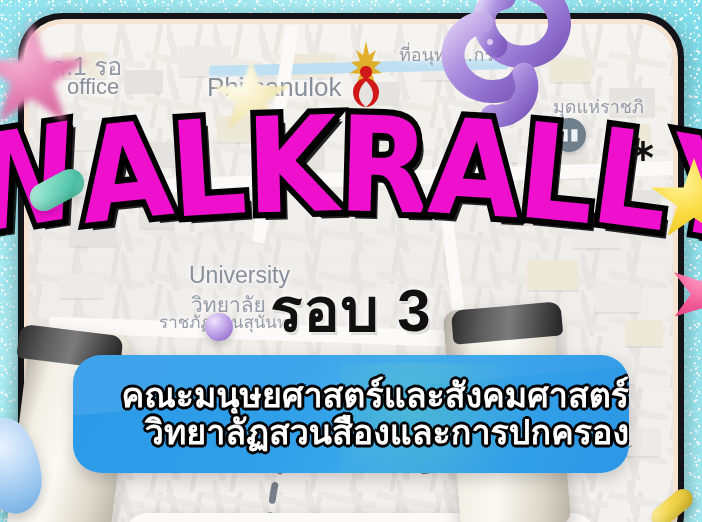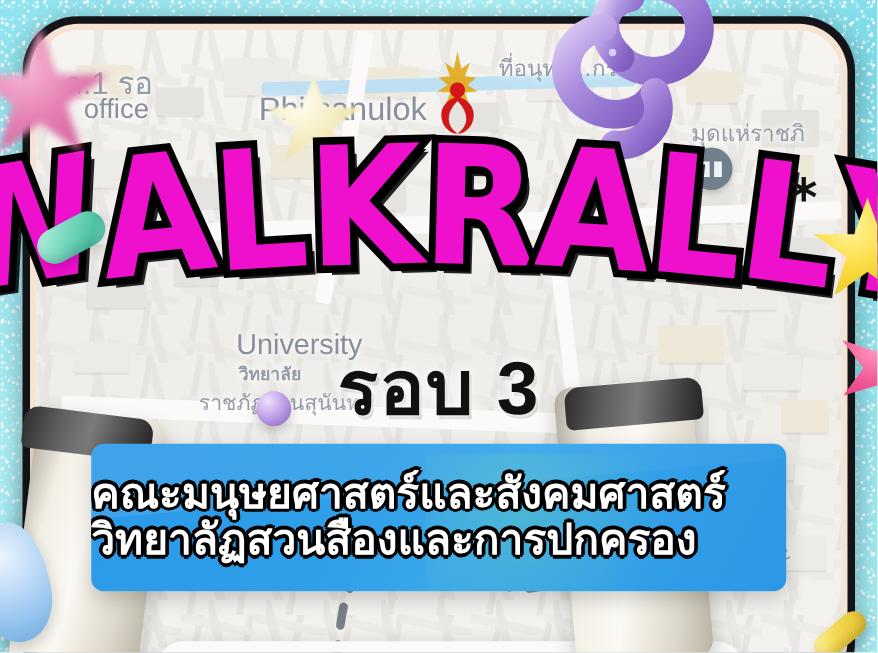--- a/index.html
+++ b/index.html
@@ -224,28 +224,28 @@
     background: linear-gradient(100deg, #2c2c2c 0%, #5e5e5e 28%, #7b7b7b 52%, #3d3d3d 85%, #242424 100%);
   }
 
   
   .bluebox {
     position: absolute;
     left: 73px;
     top: 355px;
     width: 556px;
     height: 118px;
-    border-radius: 10px;
+    border-radius: 28px;
     background: linear-gradient(118deg, #2b99e8 0%, #2f9fe9 38%, #3aa7ea 55%, #2b97e6 100%);
     box-shadow: 0 6px 16px rgba(0,0,0,.18);
     overflow: hidden;
     z-index: 50;
     display: flex;
     flex-direction: column;
-    align-items: flex-start;
+    align-items: flex-end;
     justify-content: center;
   }
   .bluebox::before {
     content:"";
     position:absolute;
     left:-10%; top:-30%;
     width: 120%; height: 60%;
     background: linear-gradient(100deg, rgba(255,255,255,.10), rgba(255,255,255,.02));
     transform: rotate(-5deg);
   }
@@ -366,21 +366,21 @@
           <div class="road" style="left:240px;top:0;width:13px;height:220px;transform:rotate(9deg);"></div>
           <div class="road" style="left:430px;top:140px;width:12px;height:400px;transform:rotate(-7deg);"></div>
           <div class="road" style="left:20px;top:300px;width:420px;height:16px;transform:rotate(2deg);"></div>
 
           <div class="map-label thai blur" style="left:22px;top:22px;font-size:25px;">ถ.1 รอ</div>
           <div class="map-label blur" style="left:38px;top:50px;font-size:22px;">office</div>
           <div class="map-label" style="left:178px;top:48px;font-size:26px;">Phitsanulok</div>
           <div class="map-label thai" style="left:370px;top:16px;font-size:18px;">ที่อนุทร…กร</div>
           <div class="map-label thai" style="left:524px;top:68px;font-size:18px;">มุดแห่ราชภิ</div>
           <div class="map-label" style="left:160px;top:238px;font-size:23px;">University</div>
-          <div class="map-label thai" style="left:162px;top:264px;font-size:14px;font-weight:bold;">วิทยาลัย</div>
+          <div class="map-label thai" style="left:162px;top:264px;font-size:21px;">วิทยาลัย</div>
           <div class="map-label thai" style="left:130px;top:284px;font-size:17px;">ราชภัฏสวนสุนันทา</div>
           <div class="map-label" style="left:592px;top:178px;font-size:24px;">Th</div>
           <div class="map-label thai" style="left:586px;top:352px;font-size:17px;transform:rotate(68deg);transform-origin:0 0;">ถ.สามเสน</div>
 
           <div class="poi-circle" style="left:523px;top:94px;">
             <svg width="19" height="15" viewBox="0 0 19 15">
               <path d="M1.5 1.2h6.2v12.4H1.5z" fill="#eef3f7"></path>
               <path d="M11.3 1.2h6.2v12.4h-6.2z" fill="#eef3f7"></path>
               <rect x="8.5" y="0.6" width="2" height="13.6" fill="#6f7f8c"></rect>
             </svg>

